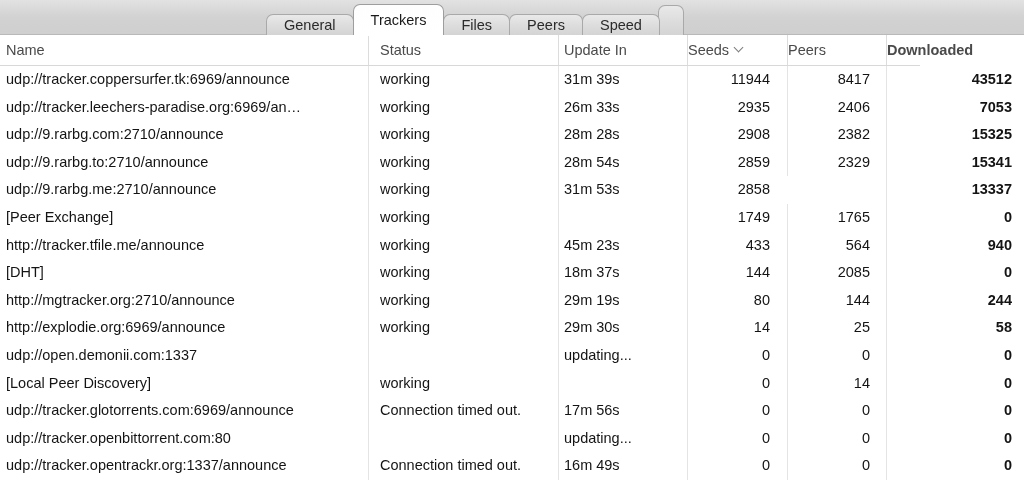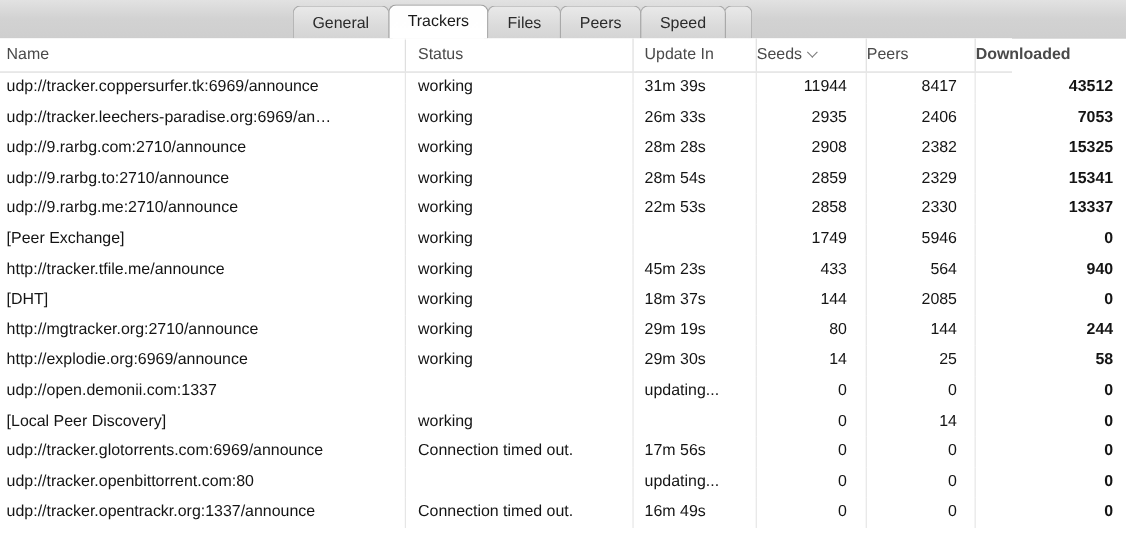--- a/index.html
+++ b/index.html
@@ -32,21 +32,21 @@
   .tabstrip {
     position: absolute;
     left: 266px;
     top: 4px;
     display: flex;
     align-items: flex-end;
     height: 31px;
   }
   .tab {
     position: relative;
-    height: 30px;
+    height: 21px;
     box-sizing: border-box;
     display: flex;
     align-items: center;
     justify-content: center;
     padding: 0 17px;
     font-size: 14.5px;
     color: #2b2b2b;
     background: linear-gradient(to bottom, #e9e9e9 0%, #dcdcdc 55%, #d4d4d4 100%);
     border: 1px solid #a9a9a9;
     border-bottom: none;
@@ -144,21 +144,21 @@
     white-space: nowrap;
     overflow: hidden;
     text-overflow: ellipsis;
   }
   .cell.sep { border-left: 1px solid #e4e4e4; }
   .cell.num { text-align: right; padding-left: 12px; }
 
   
   .col-name   { left: 6px;   width: 340px; }
   .col-status { left: 368px; width: 205px; padding-left: 11px; }
-  .col-update { left: 575px; width: 125px; padding-left: 10px; }
+  .col-update { left: 558px; width: 125px; padding-left: 5px; }
   .col-seeds  { left: 687px; width: 92px;  padding-right: 9px; }
   .col-peers  { left: 787px; width: 92px;  padding-right: 9px; }
   .col-down   { left: 886px; width: 132px; padding-right: 6px; font-weight: bold; }
 </style>
 </head>
 <body>
 
 <div id="app">
 
   <div class="tabbar">
@@ -227,31 +227,30 @@
           <div class="cell col-name">udp://9.rarbg.to:2710/announce</div>
           <div class="cell col-status sep">working</div>
           <div class="cell col-update sep">28m 54s</div>
           <div class="cell col-seeds sep num">2859</div>
           <div class="cell col-peers sep num">2329</div>
           <div class="cell col-down sep num">15341</div>
         </div>
         <div class="row">
           <div class="cell col-name">udp://9.rarbg.me:2710/announce</div>
           <div class="cell col-status sep">working</div>
-          <div class="cell col-update sep">22m 53s</div>
+          <div class="cell col-update sep">31m 53s</div>
           <div class="cell col-seeds sep num">2858</div>
-          <div class="cell col-peers sep num">2330</div>
           <div class="cell col-down sep num">13337</div>
         </div>
         <div class="row">
           <div class="cell col-name">[Peer Exchange]</div>
           <div class="cell col-status sep">working</div>
           <div class="cell col-update sep"></div>
           <div class="cell col-seeds sep num">1749</div>
-          <div class="cell col-peers sep num">5946</div>
+          <div class="cell col-peers sep num">1765</div>
           <div class="cell col-down sep num">0</div>
         </div>
         <div class="row">
           <div class="cell col-name">http://tracker.tfile.me/announce</div>
           <div class="cell col-status sep">working</div>
           <div class="cell col-update sep">45m 23s</div>
           <div class="cell col-seeds sep num">433</div>
           <div class="cell col-peers sep num">564</div>
           <div class="cell col-down sep num">940</div>
         </div>

